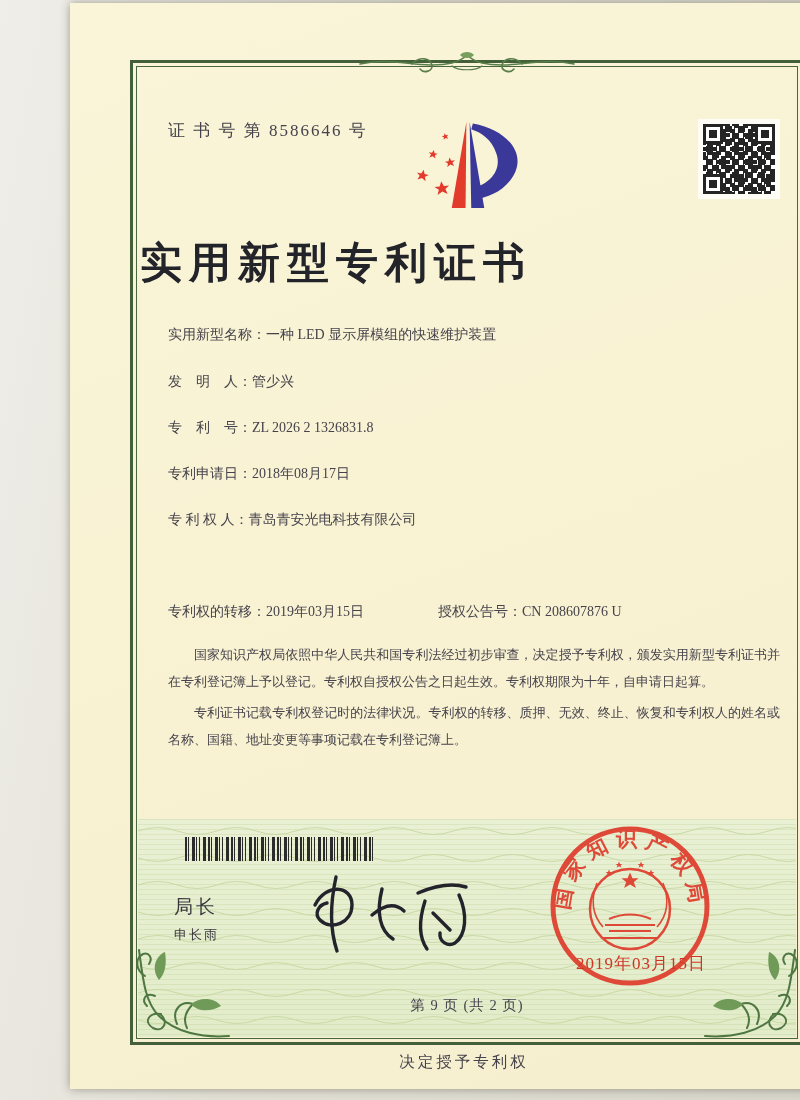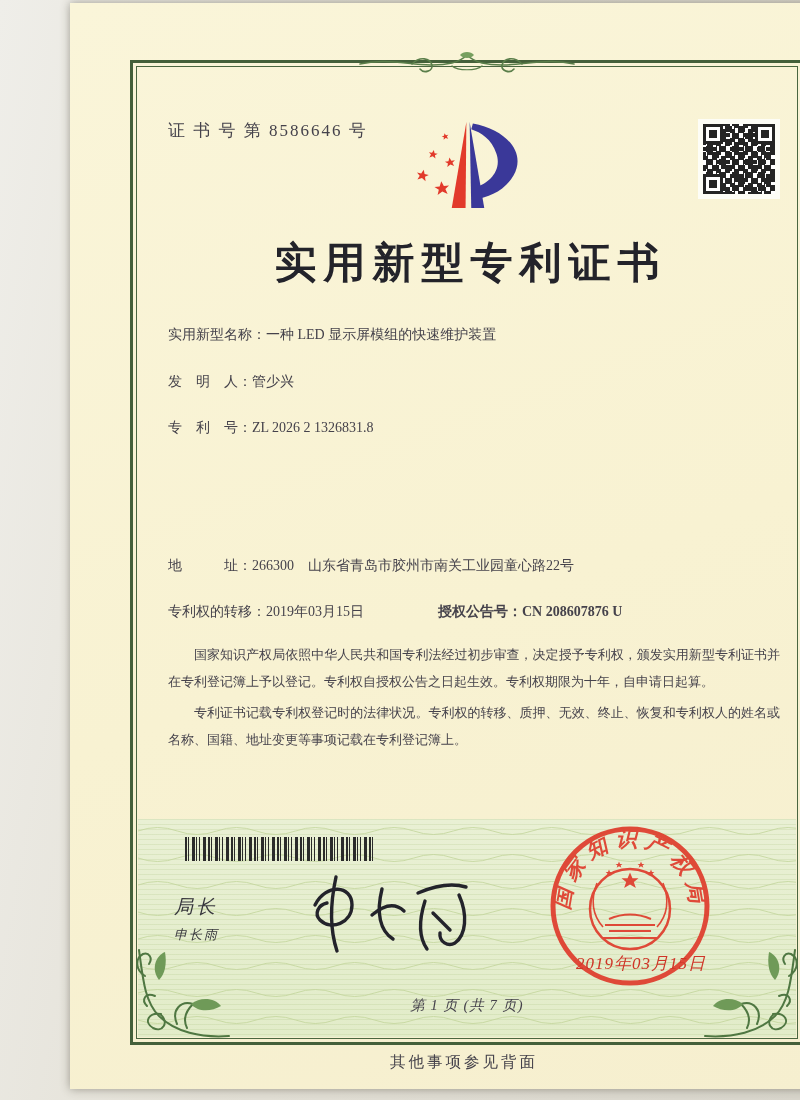--- a/index.html
+++ b/index.html
@@ -31,34 +31,33 @@
   .qr-mod{
     position:absolute;inset:5px;
     background:
       repeating-conic-gradient(#242424 0% 25%, rgba(0,0,0,0) 0% 50%) 0px 0px / 9px 9px,
       repeating-conic-gradient(#242424 0% 25%, #ffffff 0% 50%) 3px 2px / 13px 13px;
   }
   .qf{position:absolute;width:14px;height:14px;border:3px solid #242424;background:#fff;}
   .qf::after{content:"";position:absolute;inset:3px;background:#242424;}
   .qf.tl{left:0;top:0}.qf.tr{right:0;top:0}.qf.bl{left:0;bottom:0}
   .title{
-    position:absolute;left:0;top:172px;width:100%;text-align:center;
+    position:absolute;left:0;top:172px;width:100%;text-align:left;
     font-size:42px;font-weight:700;color:#23232a;letter-spacing:7px;text-indent:7px;
   }
   .field-row{position:absolute;left:35px;width:620px;font-size:14px;color:#45424b;white-space:nowrap;}
   .fr0{top:263px}.fr1{top:310px}.fr2{top:356px}.fr3{top:402px}.fr4{top:448px}.fr5{top:494px}.fr6{top:540px}
-  .field-pair2{position:absolute;left:270px;top:0;font-weight:bold;}
+  .field-pair2{position:absolute;left:270px;top:0;}
   .paragraphs{position:absolute;left:35px;top:578px;width:612px;color:#46434c;}
   .paragraphs p{margin:0 0 4px 0;font-size:13px;line-height:27px;text-indent:2em;text-align:justify;}
   .green-panel{
     position:absolute;left:5px;right:5px;bottom:5px;height:218px;
     background:
       repeating-linear-gradient(180deg, rgba(168,193,126,.22) 0 1px, rgba(0,0,0,0) 1px 5px),
       linear-gradient(180deg,#e9f0d4,#e2ecc9);
-    font-style: italic;
   }
   .waves{position:absolute;inset:0;width:100%;height:100%;}
   .barcode{
     position:absolute;left:47px;top:18px;width:190px;height:24px;
     background:repeating-linear-gradient(90deg,
       #2b2b2b 0 2px, rgba(0,0,0,0) 2px 3px,
       #2b2b2b 3px 4px, rgba(0,0,0,0) 4px 7px,
       #2b2b2b 7px 10px, rgba(0,0,0,0) 10px 11px,
       #2b2b2b 11px 12px, rgba(0,0,0,0) 12px 14px,
       #2b2b2b 14px 15px, rgba(0,0,0,0) 15px 18px,
@@ -123,21 +122,22 @@
       <div class="qf tl" style="left:5px;top:5px;"></div>
       <div class="qf tr" style="right:5px;top:5px;"></div>
       <div class="qf bl" style="left:5px;bottom:5px;"></div>
     </div>
 
     <div class="title">实用新型专利证书</div>
 
     <div class="field-row fr0"><span>实用新型名称：</span><span>一种 LED 显示屏模组的快速维护装置</span></div>
     <div class="field-row fr1"><span>发　明　人：</span><span>管少兴</span></div>
     <div class="field-row fr2"><span>专　利　号：</span><span>ZL 2026 2 1326831.8</span></div>
-    <div class="field-row fr5"><span>地　　　址：</span><span>266300　山东省青岛市胶州市南关工业园童心路22号</span></div>
+    <div class="field-row fr3"><span>专利申请日：</span><span>2018年08月17日</span></div>
+    <div class="field-row fr4"><span>专 利 权 人：</span><span>青岛青安光电科技有限公司</span></div>
     <div class="field-row fr6">
       <span>专利权的转移：</span><span>2019年03月15日</span>
       <span class="field-pair2"><span>授权公告号：</span><span>CN 208607876 U</span></span>
     </div>
 
     <div class="paragraphs">
       <p>国家知识产权局依照中华人民共和国专利法经过初步审查，决定授予专利权，颁发实用新型专利证书并在专利登记簿上予以登记。专利权自授权公告之日起生效。专利权期限为十年，自申请日起算。</p>
       <p>专利证书记载专利权登记时的法律状况。专利权的转移、质押、无效、终止、恢复和专利权人的姓名或名称、国籍、地址变更等事项记载在专利登记簿上。</p>
     </div>
 
@@ -193,21 +193,21 @@
           <use href="#sstar" fill="#df3c2c" transform="translate(85,60) scale(0.85)"></use>
           <use href="#sstar" fill="#df3c2c" transform="translate(64,52) scale(0.34)"></use>
           <use href="#sstar" fill="#df3c2c" transform="translate(74,44) scale(0.34)"></use>
           <use href="#sstar" fill="#df3c2c" transform="translate(96,44) scale(0.34)"></use>
           <use href="#sstar" fill="#df3c2c" transform="translate(106,52) scale(0.34)"></use>
         </g>
       </svg>
 
       <div class="stamp-date">2019年03月15日</div>
 
-      <div class="page-info">第 1 页 (共 7 页)</div>
+      <div class="page-info">第 9 页 (共 2 页)</div>
 
       <svg class="corner bl" viewBox="0 0 104 104">
         <g fill="none" stroke="#4f7742" stroke-width="2" stroke-linecap="round">
           <path d="M98,96 C70,98 44,92 28,76 C14,62 12,40 8,10"></path>
           <path d="M30,74 C18,72 12,82 22,88 C32,93 38,82 30,75"></path>
           <path d="M46,84 C40,70 50,60 62,64 C54,72 52,80 56,88"></path>
           <path d="M14,36 C4,30 4,18 12,14 C18,12 22,18 18,24"></path>
           <path d="M24,56 C14,52 10,60 16,66"></path>
         </g>
         <path d="M60,64 c10,-8 24,-6 30,2 c-10,6 -24,6 -30,-2 Z" fill="#6f9a58"></path>
@@ -220,14 +220,14 @@
           <path d="M46,84 C40,70 50,60 62,64 C54,72 52,80 56,88"></path>
           <path d="M14,36 C4,30 4,18 12,14 C18,12 22,18 18,24"></path>
           <path d="M24,56 C14,52 10,60 16,66"></path>
         </g>
         <path d="M60,64 c10,-8 24,-6 30,2 c-10,6 -24,6 -30,-2 Z" fill="#6f9a58"></path>
         <path d="M28,40 c-8,-10 -4,-24 6,-28 c2,12 0,22 -6,28 Z" fill="#6f9a58"></path>
       </svg>
     </div>
   </div>
 
-  <div class="back-note">其他事项参见背面</div>
+  <div class="back-note">决定授予专利权</div>
 </div>
 
 </body></html>

